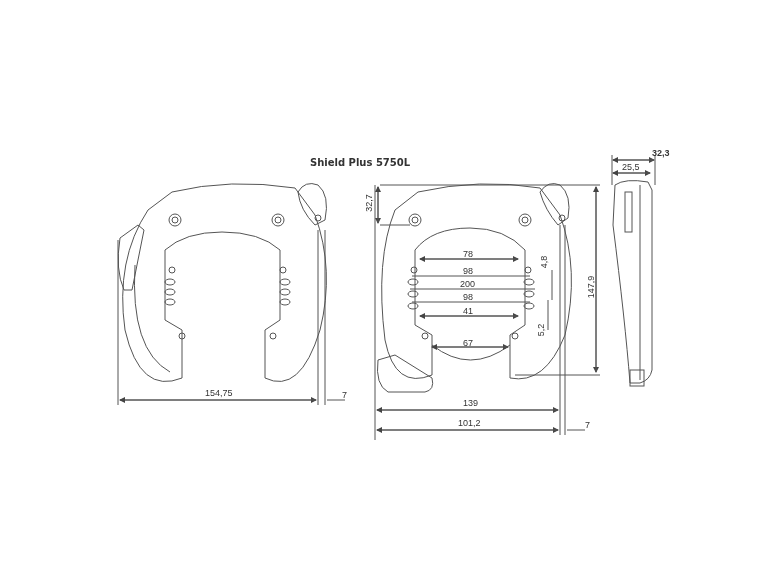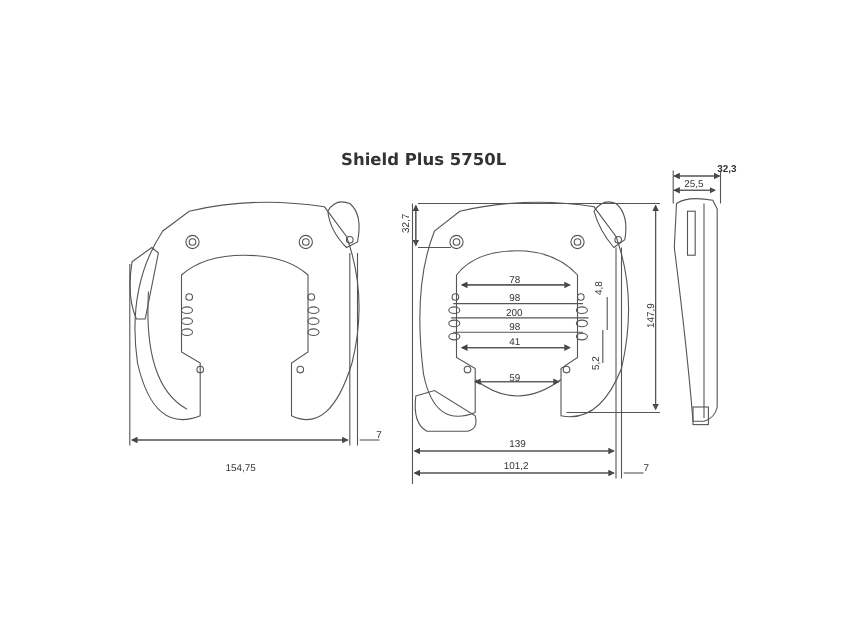--- a/index.html
+++ b/index.html
@@ -1,18 +1,18 @@
 <!DOCTYPE html>
 <html><head>
 <meta charset="utf-8">
 <style>
   html, body { margin: 0; padding: 0; background: #ffffff; }
   body { width: 770px; height: 578px; position: relative; overflow: hidden; font-family: "Liberation Sans", sans-serif; }
   #canvas { position: absolute; left: 0; top: 0; }
-  .title { position: absolute; left: 310px; top: 136px; font-size: 15px; font-weight: bold; color: #333; font-family: "DejaVu Sans", sans-serif; }
+  .title { position: absolute; left: 310px; top: 157px; font-size: 10px; font-weight: bold; color: #333; font-family: "DejaVu Sans", sans-serif; }
   .dim { position: absolute; font-size: 9px; color: #333; white-space: nowrap; font-family: "Liberation Sans", sans-serif; }
   .dim.v { transform: rotate(-90deg); transform-origin: center; }
 </style>
 </head>
 <body>
 
 <svg id="canvas" width="770" height="578" viewBox="0 0 770 578">
   <defs>
     <marker id="arr" markerWidth="6" markerHeight="6" refX="5" refY="3" orient="auto">
       <path d="M0,0 L6,3 L0,6 z" fill="#444"></path>
@@ -110,30 +110,30 @@
     <line x1="655" y1="155" x2="655" y2="185"></line>
     <line x1="613" y1="160" x2="654" y2="160" marker-end="url(#arr)"></line>
       <line x1="654" y1="160" x2="613" y2="160" marker-end="url(#arr)"></line>
     <line x1="613" y1="173" x2="650" y2="173" marker-end="url(#arr)"></line>
       <line x1="650" y1="173" x2="613" y2="173" marker-end="url(#arr)"></line>
   </g>
 </svg>
 
 <div class="title">Shield Plus 5750L</div>
 
-<div class="dim" style="left:205px;top:388px;margin-top:32px;">154,75</div>
+<div class="dim" style="left:205px;top:388px;">154,75</div>
 <div class="dim" style="left:342px;top:390px;">7</div>
 
 <div class="dim v" style="left:360px;top:198px;">32,7</div>
 <div class="dim" style="left:463px;top:249px;">78</div>
 <div class="dim" style="left:463px;top:266px;">98</div>
 <div class="dim" style="left:460px;top:279px;">200</div>
 <div class="dim" style="left:463px;top:292px;">98</div>
 <div class="dim" style="left:463px;top:306px;">41</div>
-<div class="dim" style="left:463px;top:338px;">59</div>
+<div class="dim" style="left:463px;top:338px;">67</div>
 <div class="dim v" style="left:538px;top:257px;">4,8</div>
 <div class="dim v" style="left:535px;top:325px;">5,2</div>
 <div class="dim v" style="left:580px;top:282px;">147,9</div>
 <div class="dim" style="left:463px;top:398px;text-align:center;">139</div>
 <div class="dim" style="left:458px;top:418px;">101,2</div>
 <div class="dim" style="left:585px;top:420px;">7</div>
 
 <div class="dim" style="left:652px;top:148px;font-weight:bold;">32,3</div>
 <div class="dim" style="left:622px;top:162px;">25,5</div>
 

